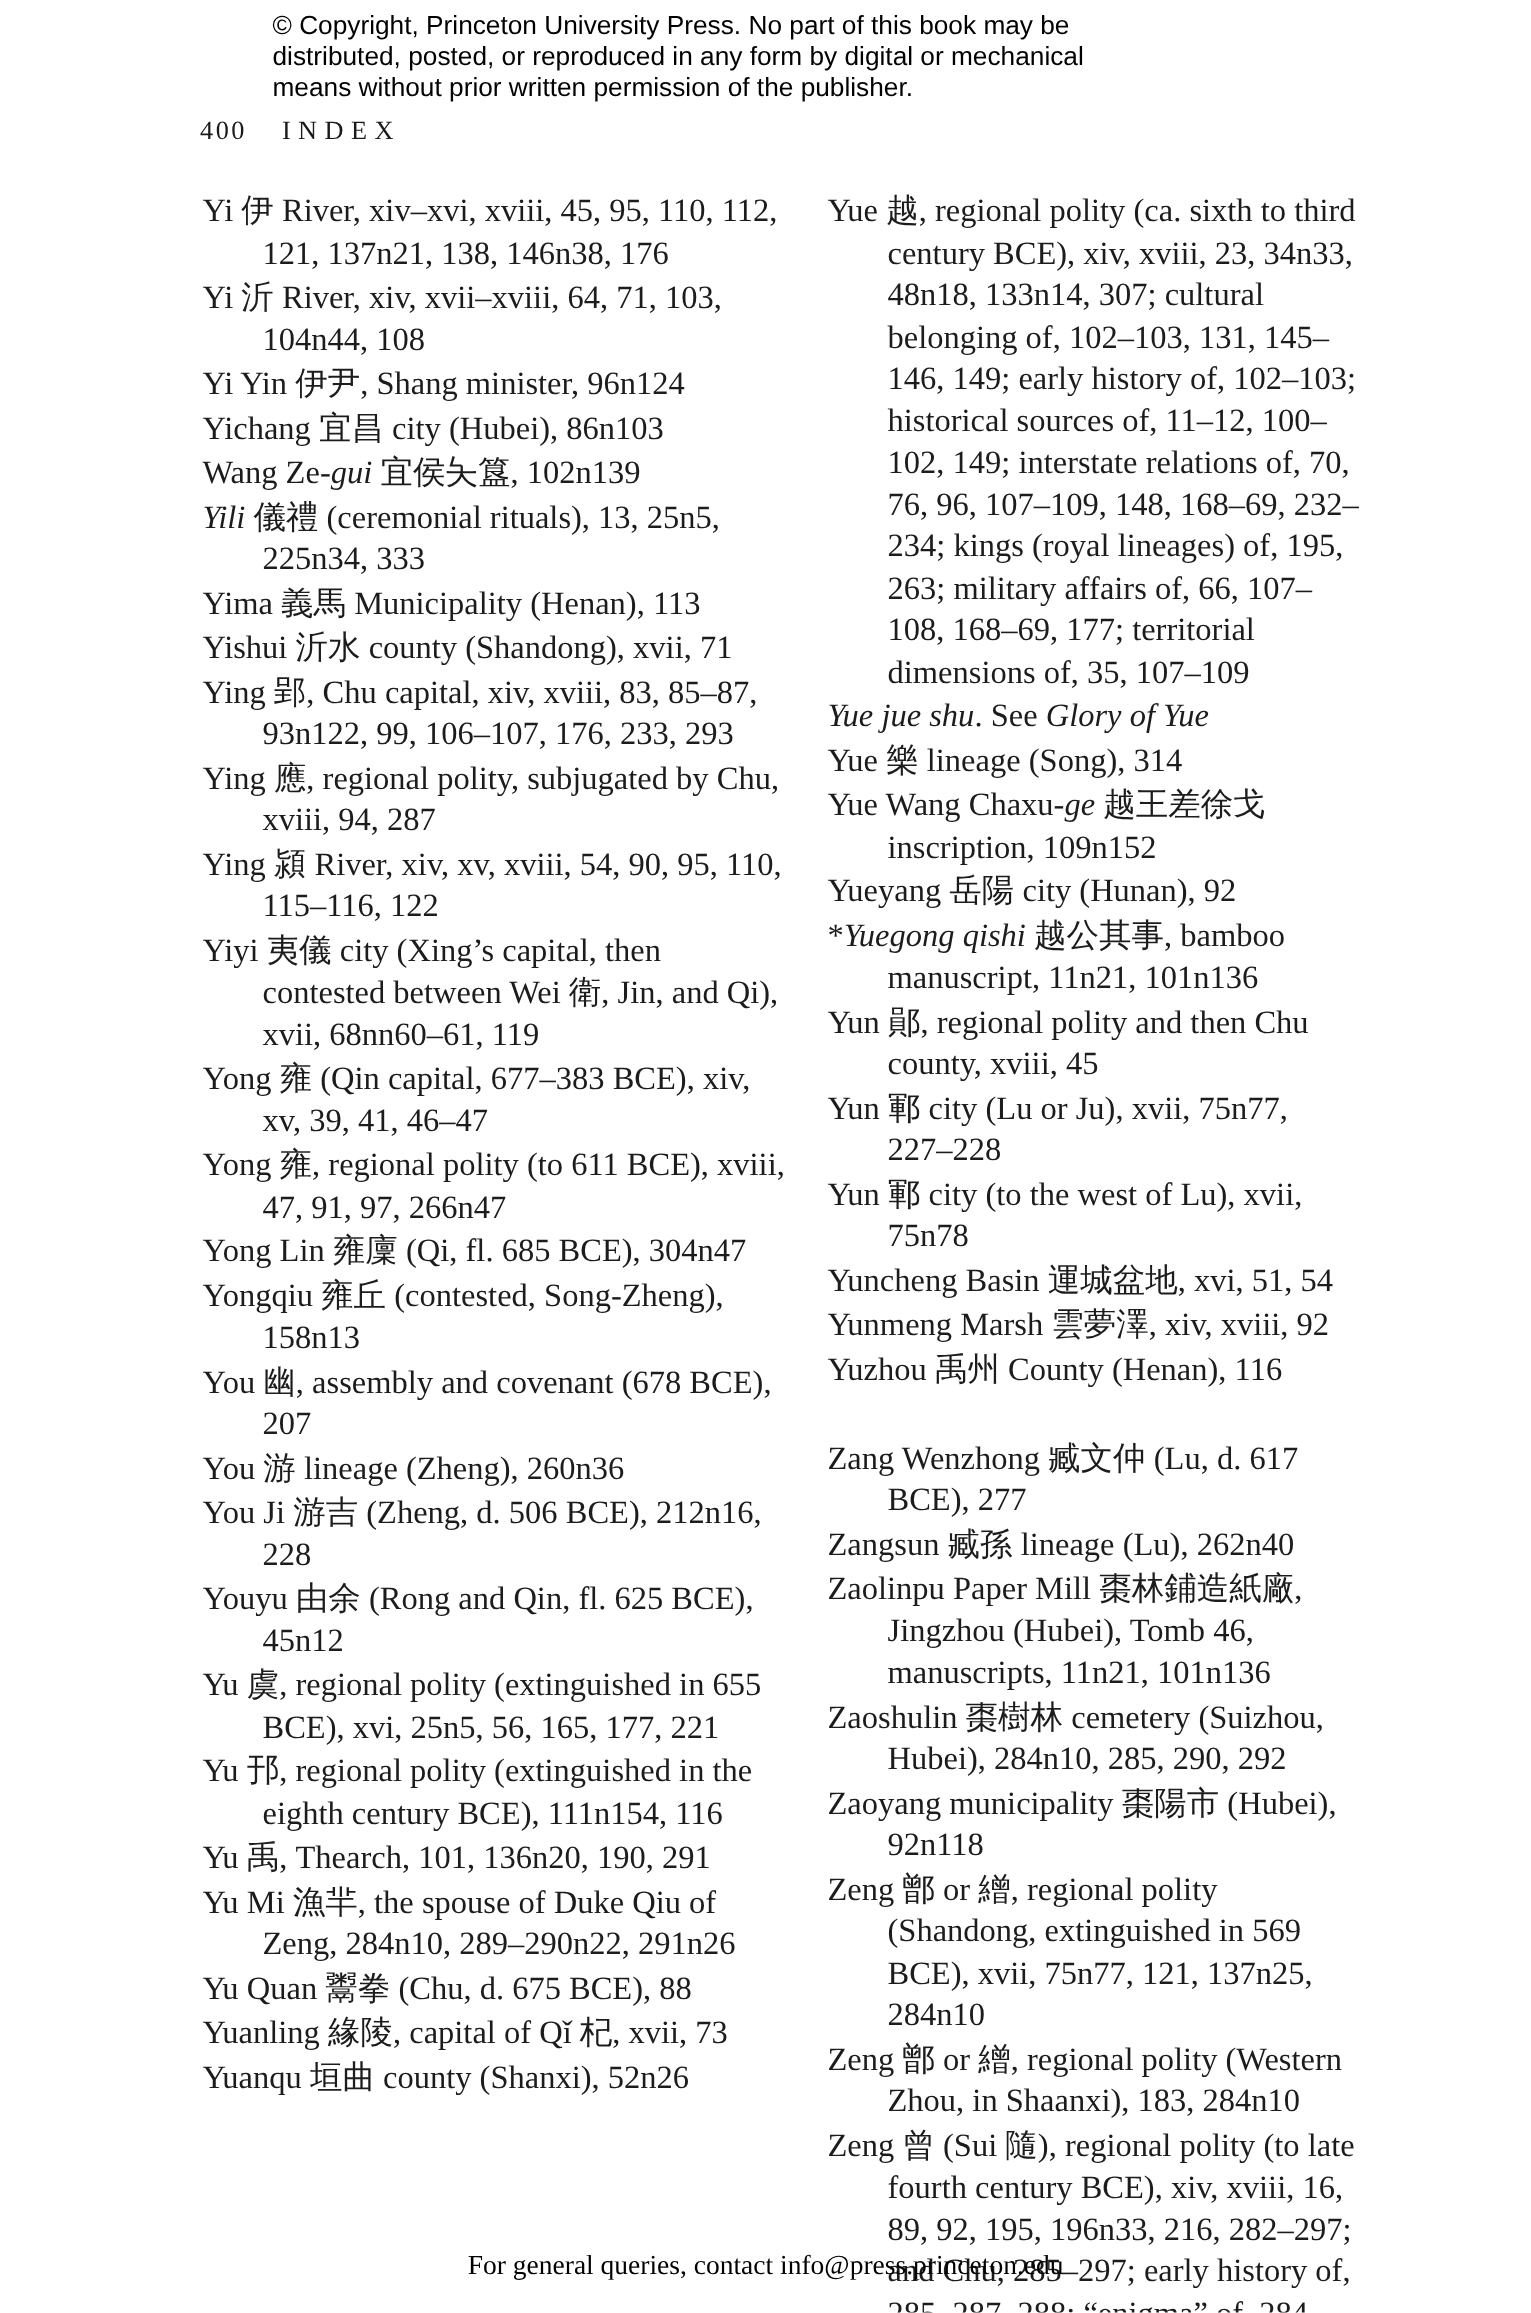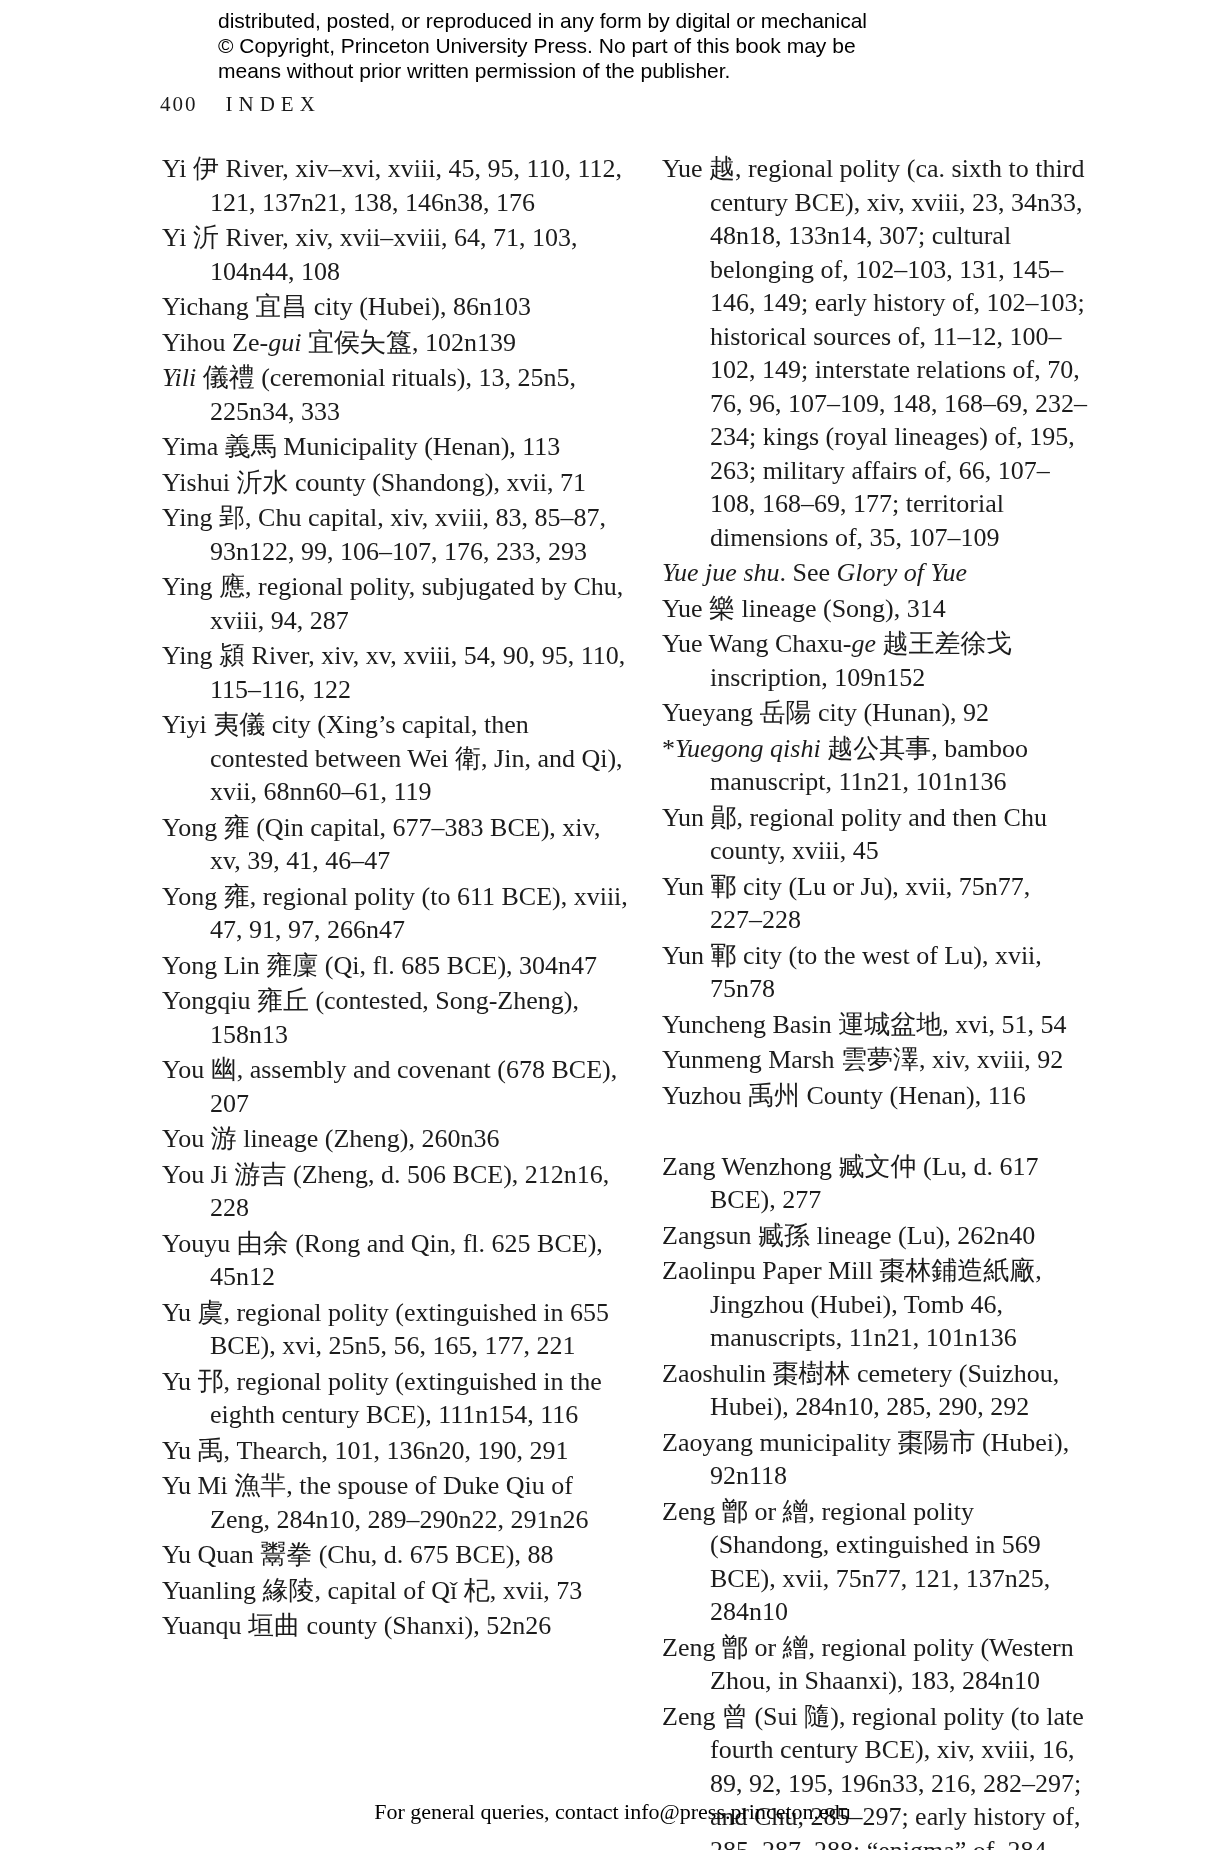--- a/index.html
+++ b/index.html
@@ -43,35 +43,36 @@
     font-family:Liberation Serif, serif;
     font-size:22px;color:#000;
   }
 </style>
 </head>
 <body>
 
 <div class="page">
 
   <div class="copyright">
+    <span>© Copyright, Princeton University Press. No part of this book may be</span>
     <span>distributed, posted, or reproduced in any form by digital or mechanical</span>
-    <span>© Copyright, Princeton University Press. No part of this book may be</span>
     <span>means without prior written permission of the publisher.</span>
   </div>
 
   <div class="running-head">
     <span class="pageno">400</span><span class="sect">INDEX</span>
   </div>
 
   <div class="columns">
     <div class="col col-left" id="col-left">
         <p class="entry"><span>Yi 伊 River, xiv–xvi, xviii, 45, 95, 110, 112, 121, 137n21, 138, 146n38, 176</span></p>
         <p class="entry"><span>Yi 沂 River, xiv, xvii–xviii, 64, 71, 103, 104n44, 108</span></p>
+        <p class="entry"><span>Yi Yin 伊尹, Shang minister, 96n124</span></p>
         <p class="entry"><span>Yichang 宜昌 city (Hubei), 86n103</span></p>
-        <p class="entry"><span>Yihou Ze-</span><span class="it">gui</span><span> 宜侯夨簋, 102n139</span></p>
+        <p class="entry"><span>Wang Ze-</span><span class="it">gui</span><span> 宜侯夨簋, 102n139</span></p>
         <p class="entry"><span class="it">Yili</span><span> 儀禮 (ceremonial rituals), 13, 25n5, 225n34, 333</span></p>
         <p class="entry"><span>Yima 義馬 Municipality (Henan), 113</span></p>
         <p class="entry"><span>Yishui 沂水 county (Shandong), xvii, 71</span></p>
         <p class="entry"><span>Ying 郢, Chu capital, xiv, xviii, 83, 85–87, 93n122, 99, 106–107, 176, 233, 293</span></p>
         <p class="entry"><span>Ying 應, regional polity, subjugated by Chu, xviii, 94, 287</span></p>
         <p class="entry"><span>Ying 潁 River, xiv, xv, xviii, 54, 90, 95, 110, 115–116, 122</span></p>
         <p class="entry"><span>Yiyi 夷儀 city (Xing’s capital, then contested between Wei 衛, Jin, and Qi), xvii, 68nn60–61, 119</span></p>
         <p class="entry"><span>Yong 雍 (Qin capital, 677–383 BCE), xiv, xv, 39, 41, 46–47</span></p>
         <p class="entry"><span>Yong 雍, regional polity (to 611 BCE), xviii, 47, 91, 97, 266n47</span></p>
         <p class="entry"><span>Yong Lin 雍廩 (Qi, fl. 685 BCE), 304n47</span></p>

